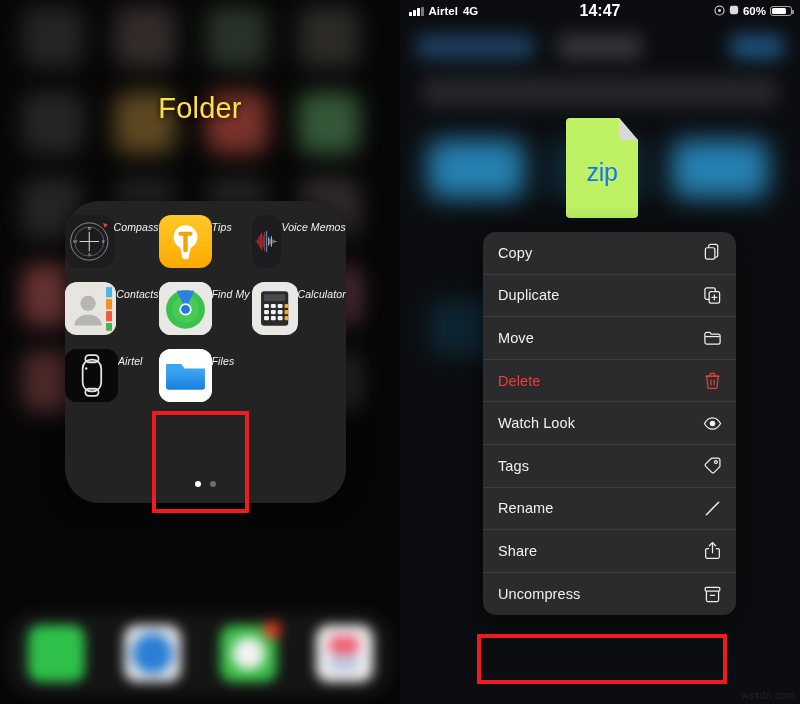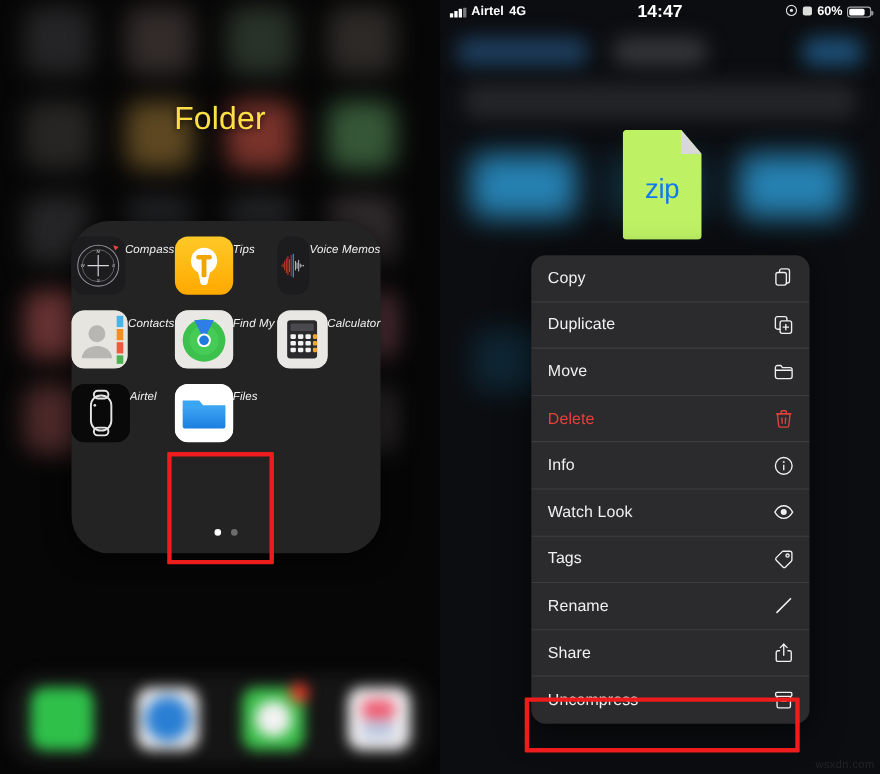--- a/index.html
+++ b/index.html
@@ -476,30 +476,20 @@
           <svg viewBox="0 0 20 20" fill="none" stroke="#e8403a" stroke-width="1.3">
             <path d="M4 5.5 h12 l-1.1 11.2 a1.7 1.7 0 0 1-1.7 1.5 H6.8 a1.7 1.7 0 0 1-1.7-1.5 z"></path>
             <path d="M2.6 5.5 h14.8"></path>
             <path d="M7.5 5.5 V3.6 a1.1 1.1 0 0 1 1.1-1.1 h2.8 a1.1 1.1 0 0 1 1.1 1.1 V5.5"></path>
             <line x1="8.2" y1="9" x2="8.5" y2="15"></line>
             <line x1="11.8" y1="9" x2="11.5" y2="15"></line>
           </svg>
         </span>
       </div>
 
-      <div class="ctx-row">
-        <span>Info</span>
-        <span class="ctx-ic">
-          <svg viewBox="0 0 20 20" fill="none" stroke="#f0f0f0" stroke-width="1.3">
-            <circle cx="10" cy="10" r="8"></circle>
-            <circle cx="10" cy="6.2" r=".95" fill="#f0f0f0" stroke="none"></circle>
-            <line x1="10" y1="9" x2="10" y2="14.2"></line>
-          </svg>
-        </span>
-      </div>
 
       <div class="ctx-row">
         <span>Watch Look</span>
         <span class="ctx-ic">
           <svg viewBox="0 0 20 20" fill="none" stroke="#f0f0f0" stroke-width="1.3">
             <path d="M1.5 10 C4 5.5 7 4 10 4 s6 1.5 8.5 6 C16 14.5 13 16 10 16 s-6-1.5-8.5-6 z"></path>
             <circle cx="10" cy="10" r="2.9" fill="#f0f0f0" stroke="none"></circle>
           </svg>
         </span>
       </div>

